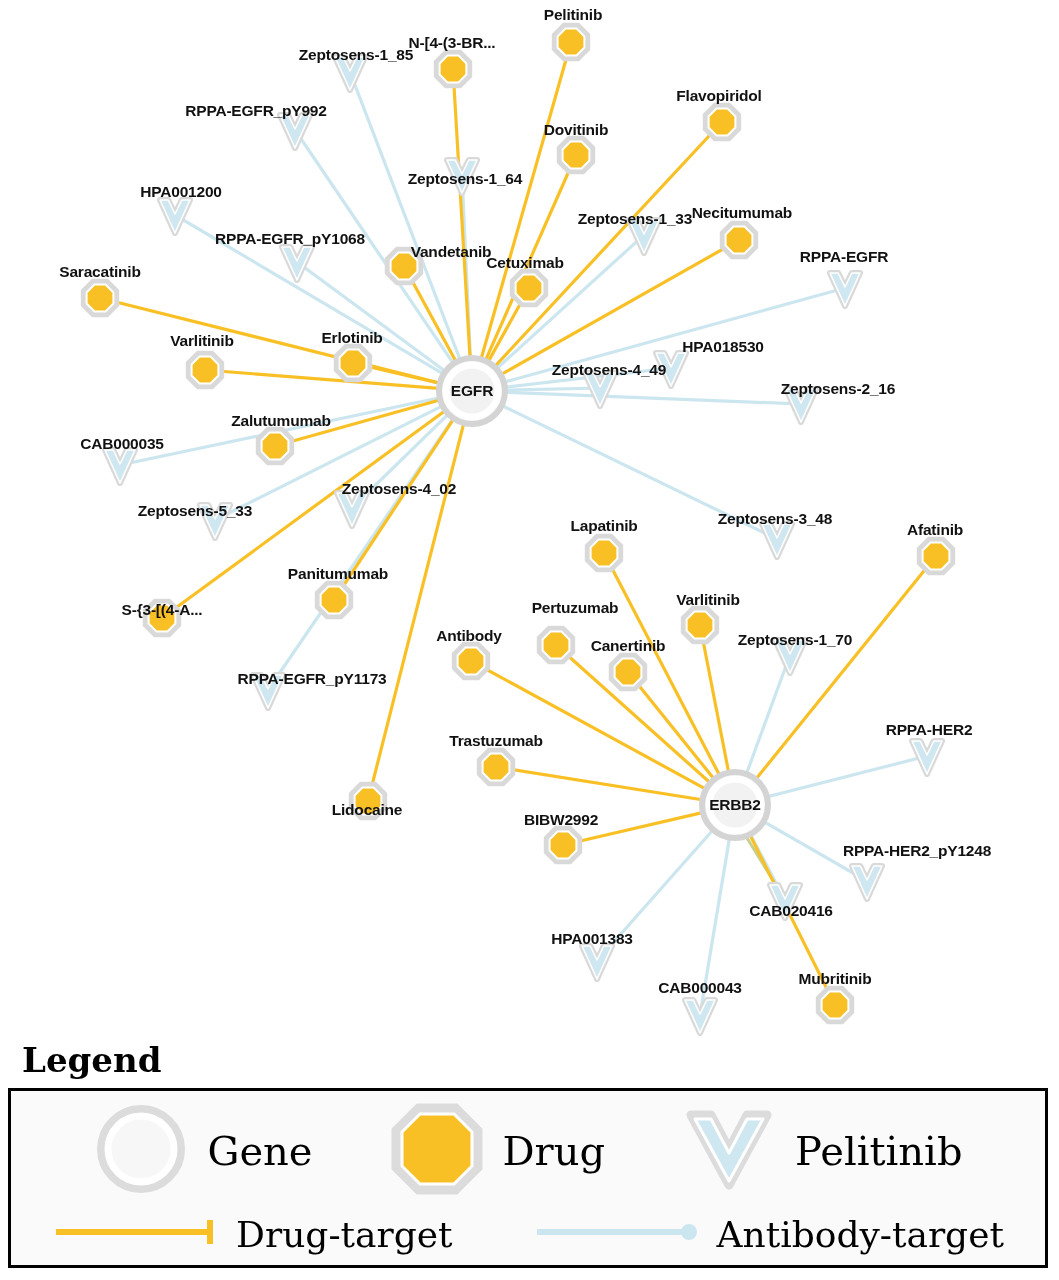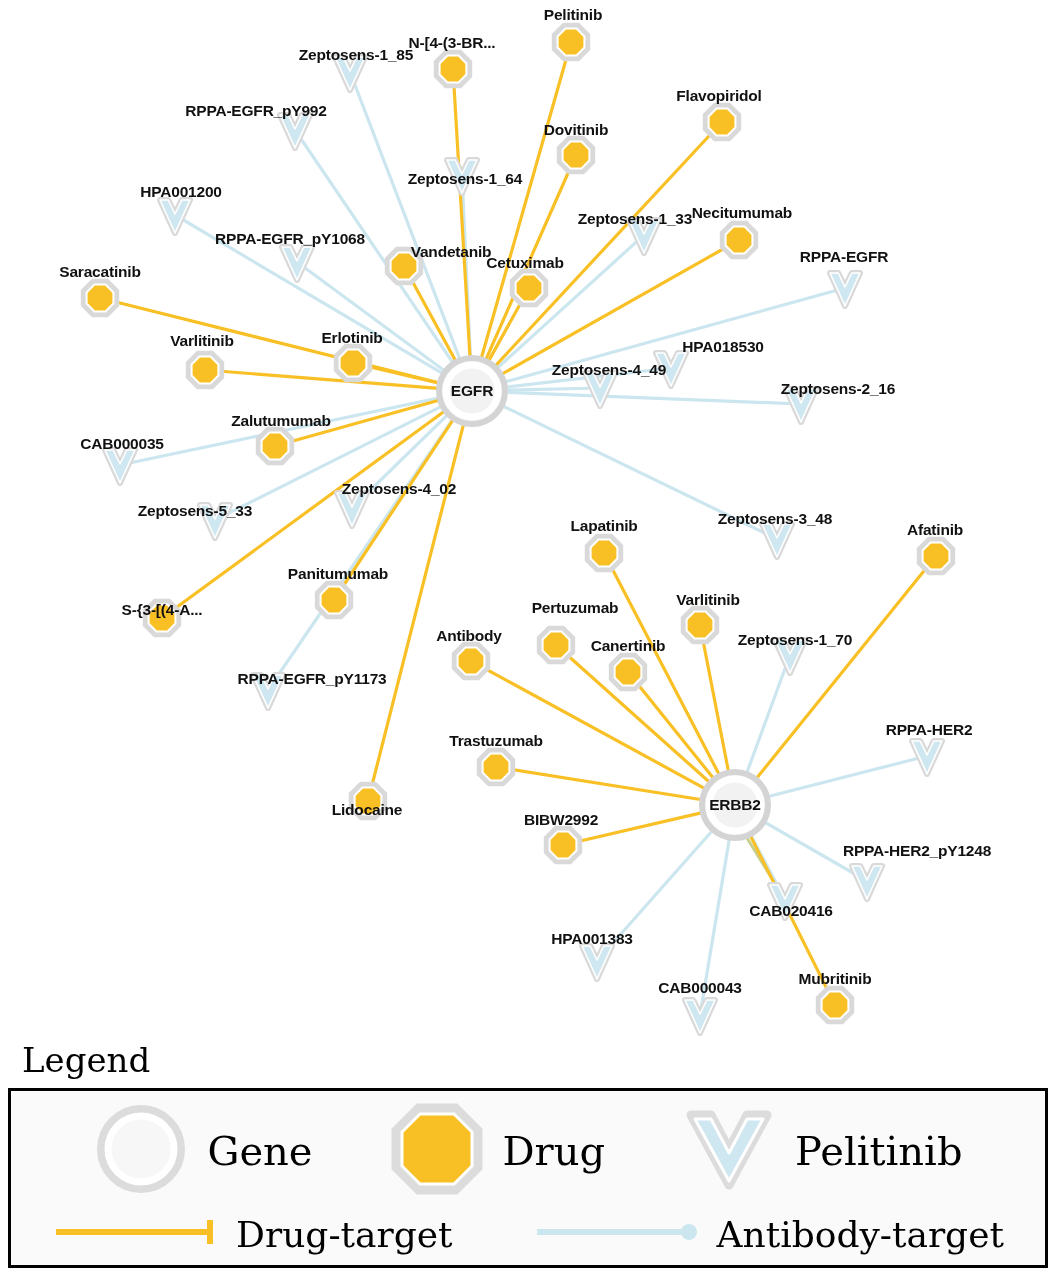--- a/index.html
+++ b/index.html
@@ -41,21 +41,21 @@
     top: 1040px;
     width: 1059px;
     height: 240px;
   }
   .legend-title {
     position: absolute;
     left: 22px;
     top: 0px;
     font-family: "DejaVu Serif", serif;
     font-size: 34px;
-    font-weight: normal;
+    font-weight: bold;
     color: #000;
   }
   .legend-box {
     position: absolute;
     left: 8px;
     top: 48px;
     width: 1040px;
     height: 180px;
     border: 3px solid #000;
     background: #fafafa;

